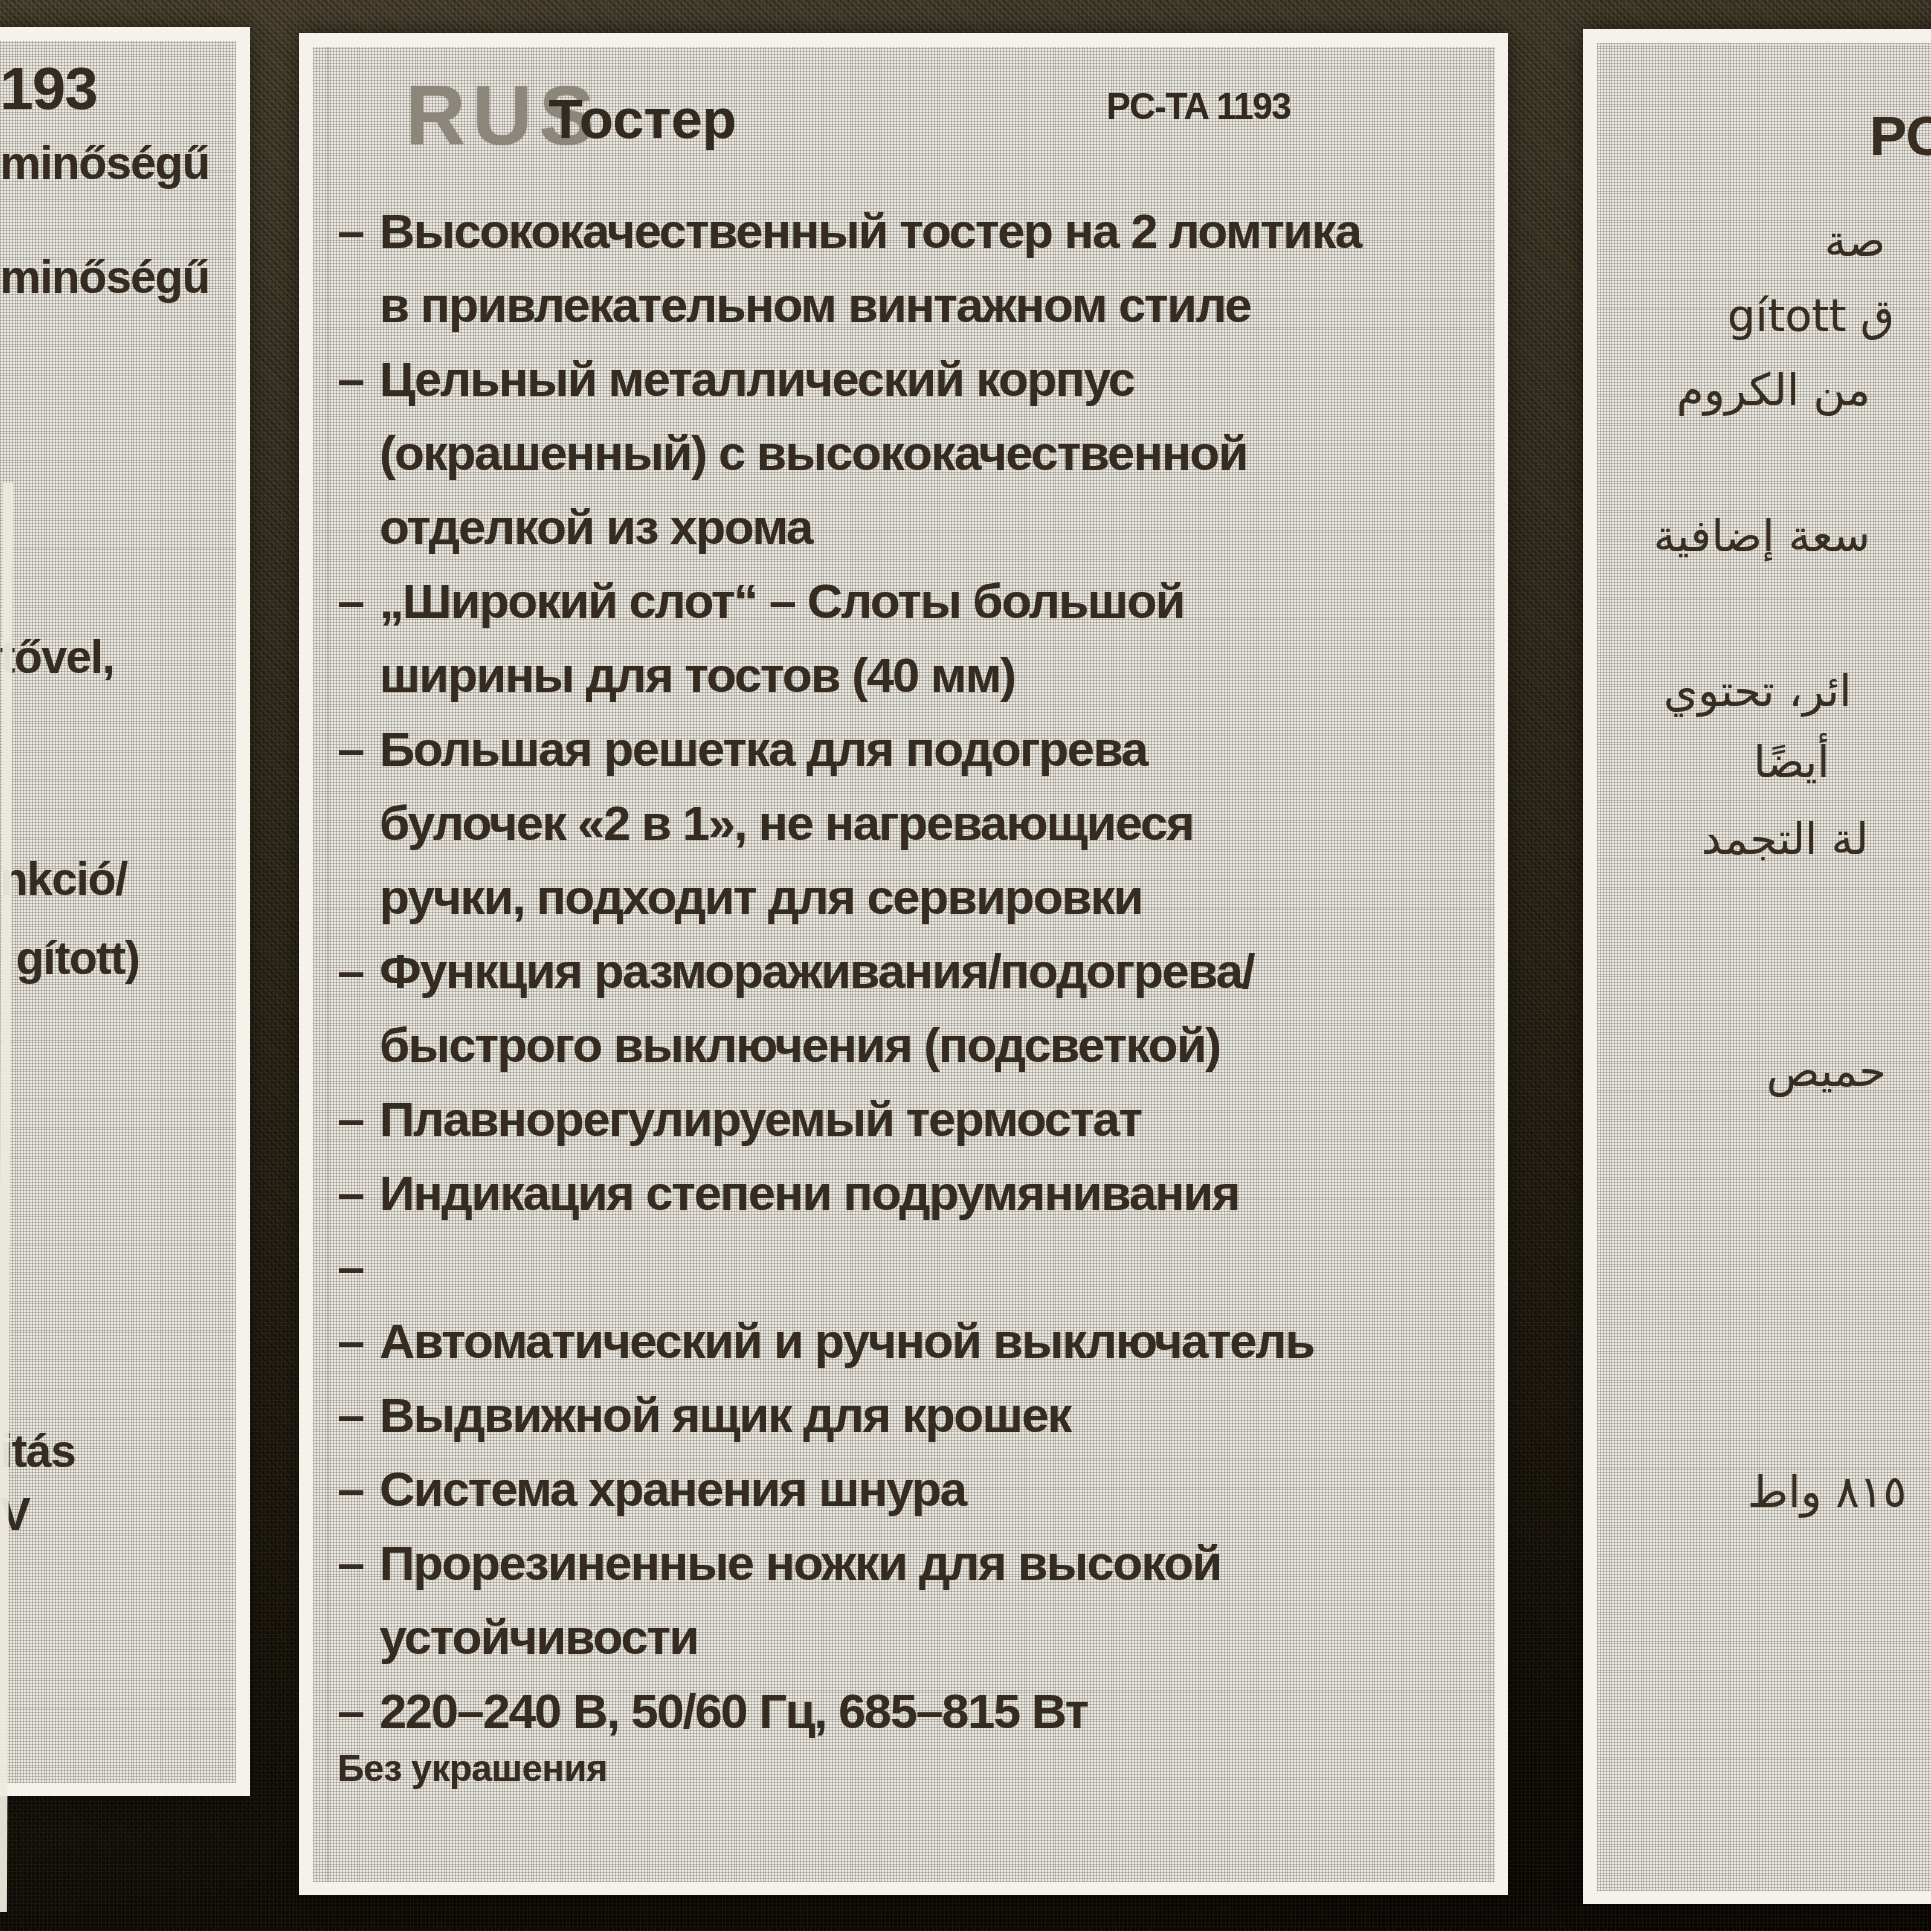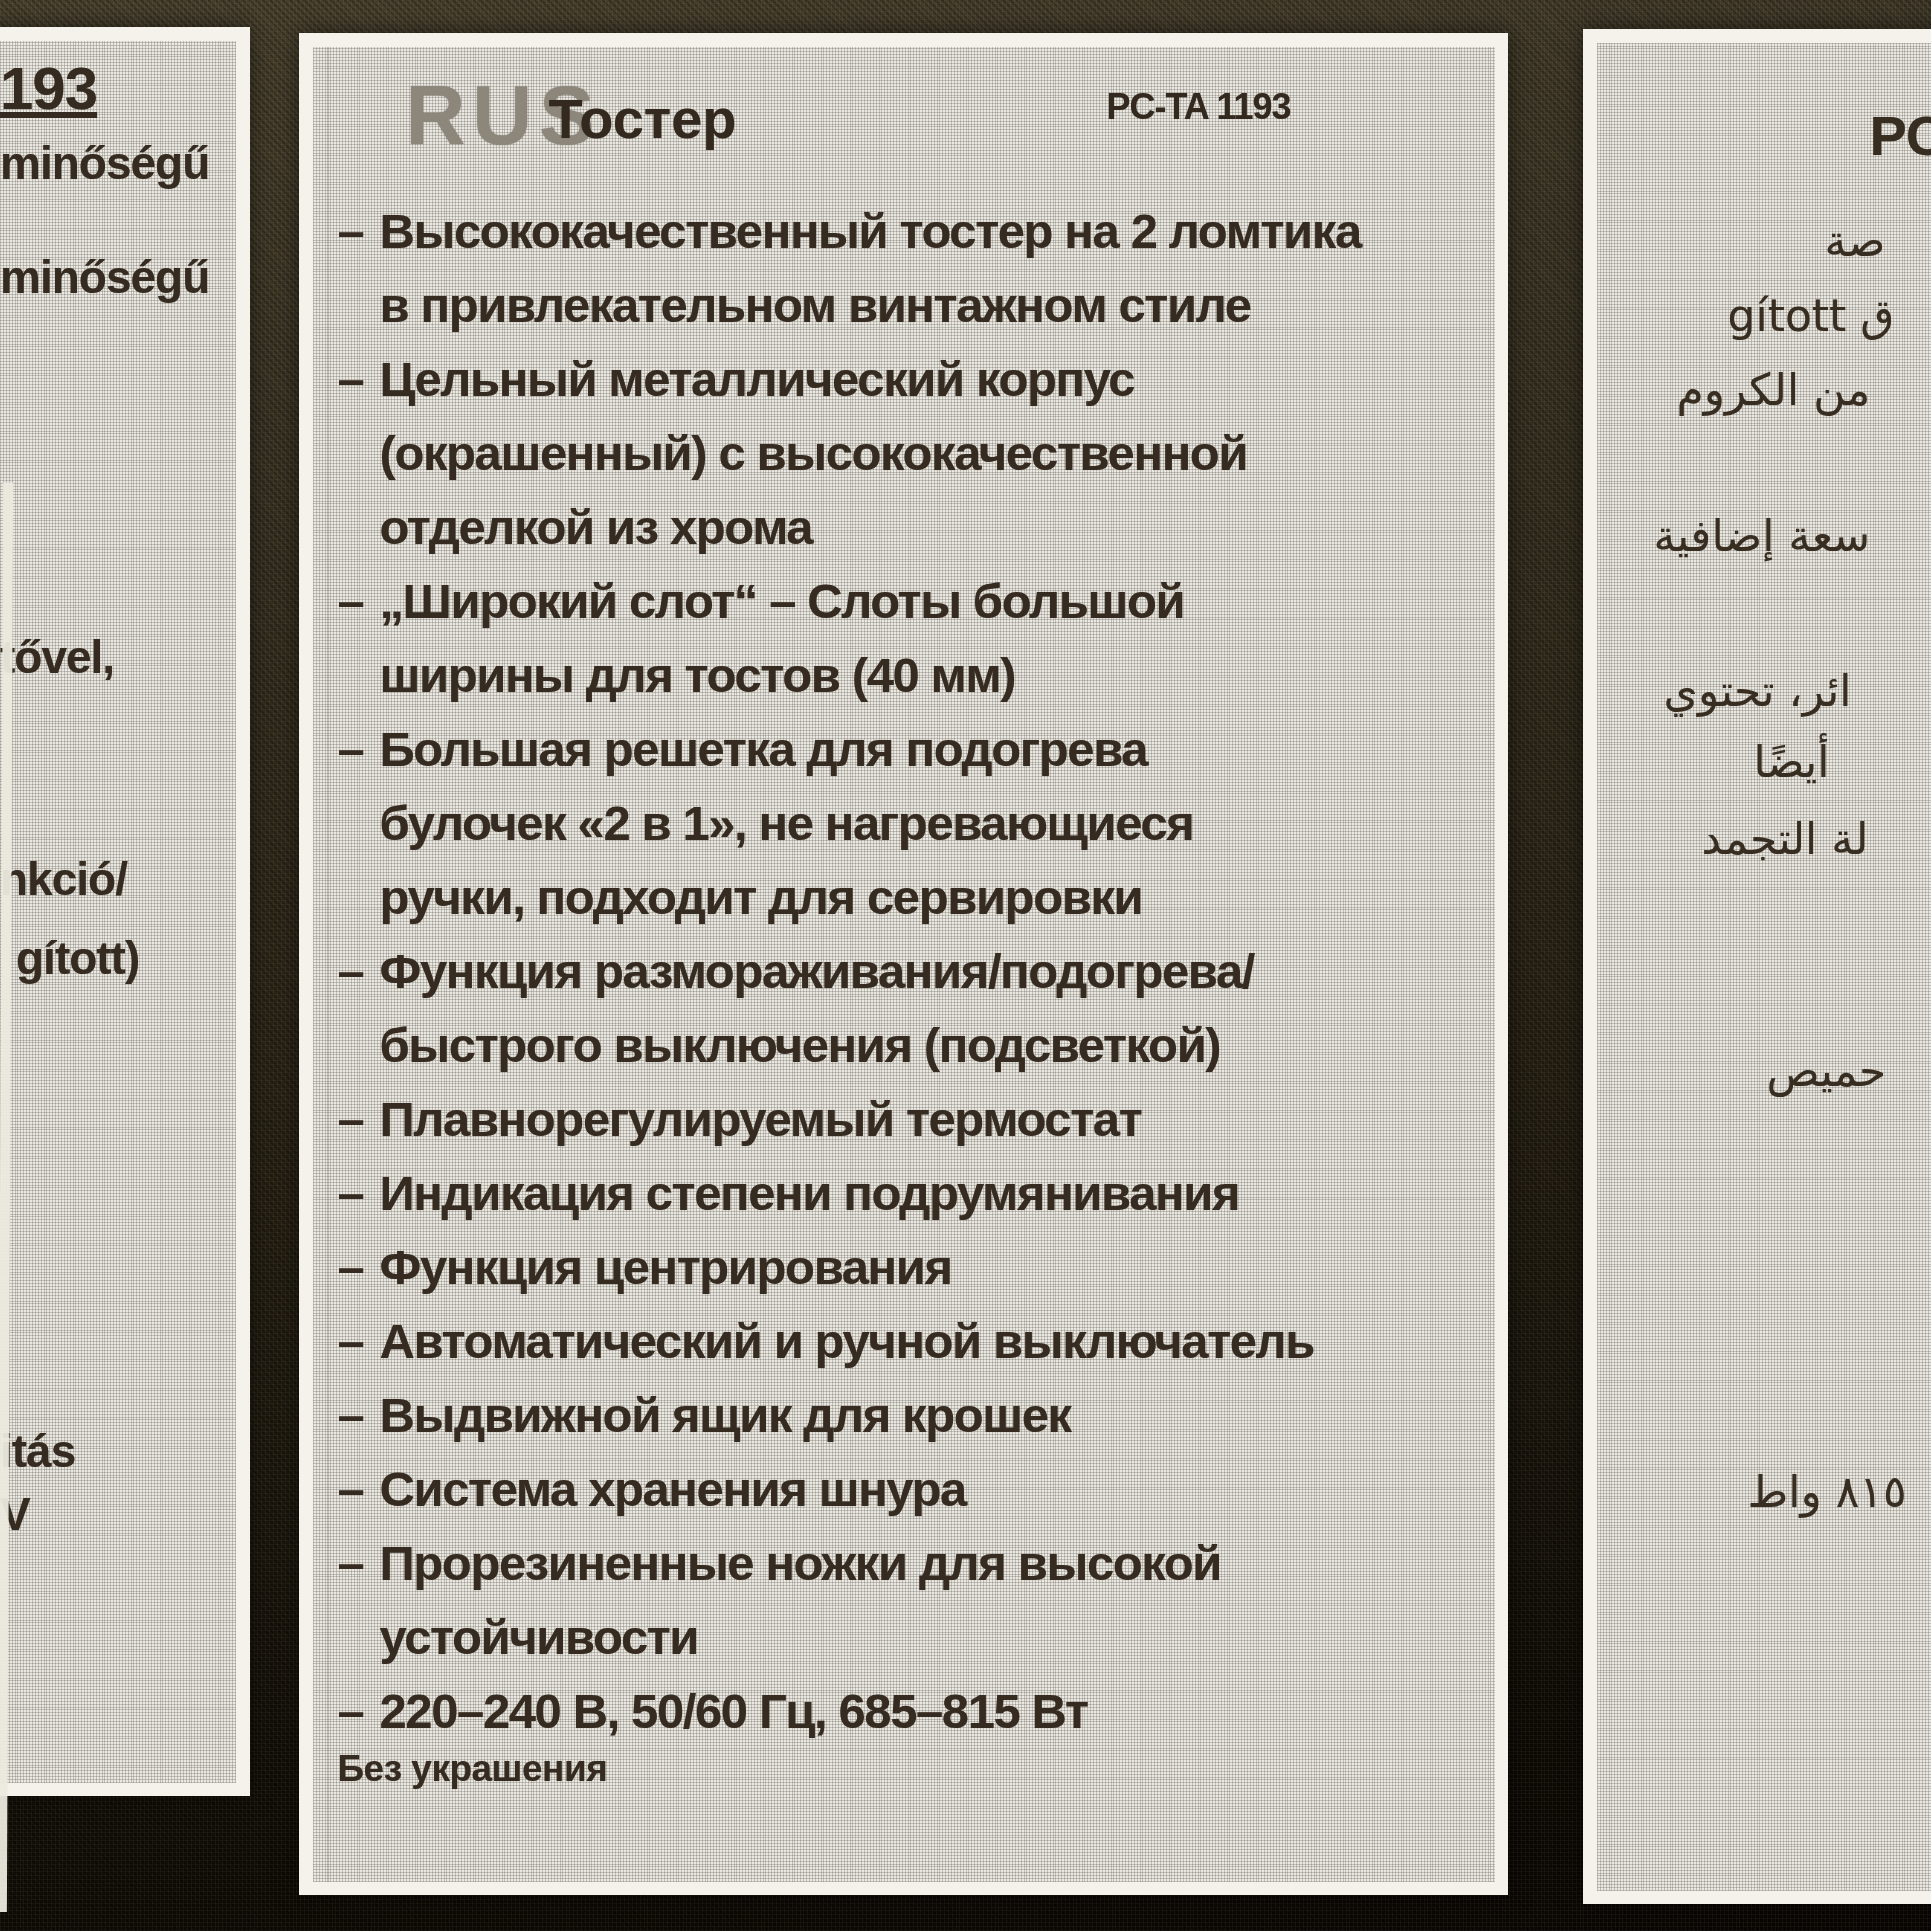--- a/index.html
+++ b/index.html
@@ -90,21 +90,21 @@
     font-weight:700;font-size:56px;letter-spacing:-1px;
   }
 </style>
 </head>
 <body>
 
 <div class="stage">
 
   <div class="panel" id="left-panel">
     <div class="panel-inner" id="left-inner">
-        <span class="hu-frag hu-big" style="top: 13.5px; left: 0px; text-decoration: underline;">193</span>
+        <span class="hu-frag hu-big" style="top: 13.5px; left: 0px;">193</span>
         <span class="hu-frag" style="top: 95px; left: 0px;">minőségű</span>
         <span class="hu-frag" style="top: 209px; left: 0px;">minőségű</span>
         <span class="hu-frag" style="top: 589px; left: 0px;">tővel,</span>
         <span class="hu-frag" style="top: 811px; left: 0px;">nkció/</span>
         <span class="hu-frag" style="top: 890px; left: 16px;">gított)</span>
         <span class="hu-frag" style="top: 1383px; left: 0px;">itás</span>
         <span class="hu-frag" style="top: 1446px; left: 0px;">V</span>
       </div>
   </div>
 
@@ -158,21 +158,20 @@
           <div class="bline">
             <span class="dash">–</span>
             <span class="btxt">Плавнорегулируемый термостат</span>
           </div>
           <div class="bline">
             <span class="dash">–</span>
             <span class="btxt">Индикация степени подрумянивания</span>
           </div>
           <div class="bline">
             <span class="dash">–</span>
-            <span class="btxt">Функция центрирования</span>
           </div>
           <div class="bline">
             <span class="dash">–</span>
             <span class="btxt">Автоматический и ручной выключатель</span>
           </div>
           <div class="bline">
             <span class="dash">–</span>
             <span class="btxt">Выдвижной ящик для крошек</span>
           </div>
           <div class="bline">

